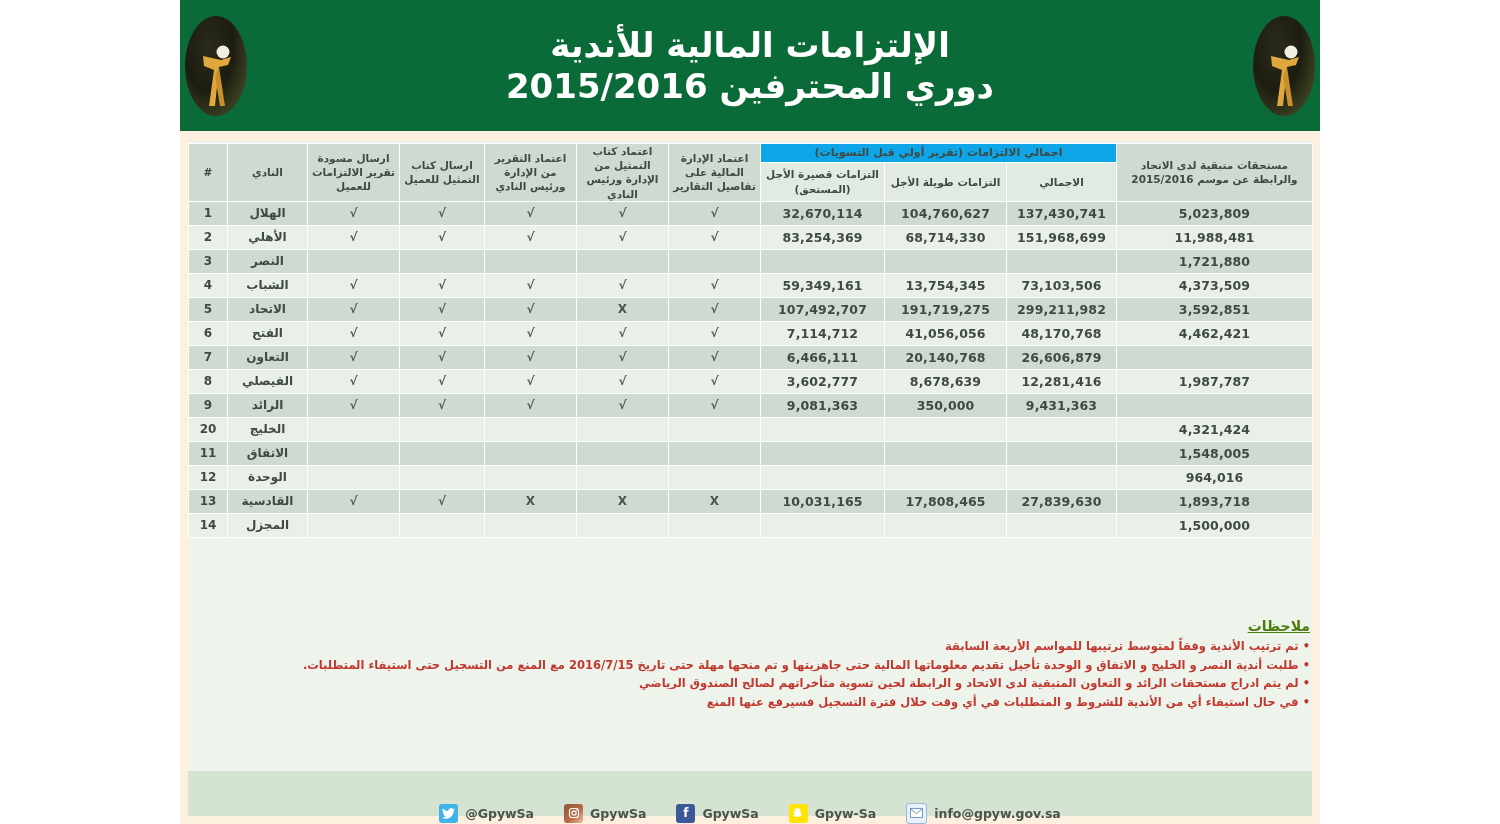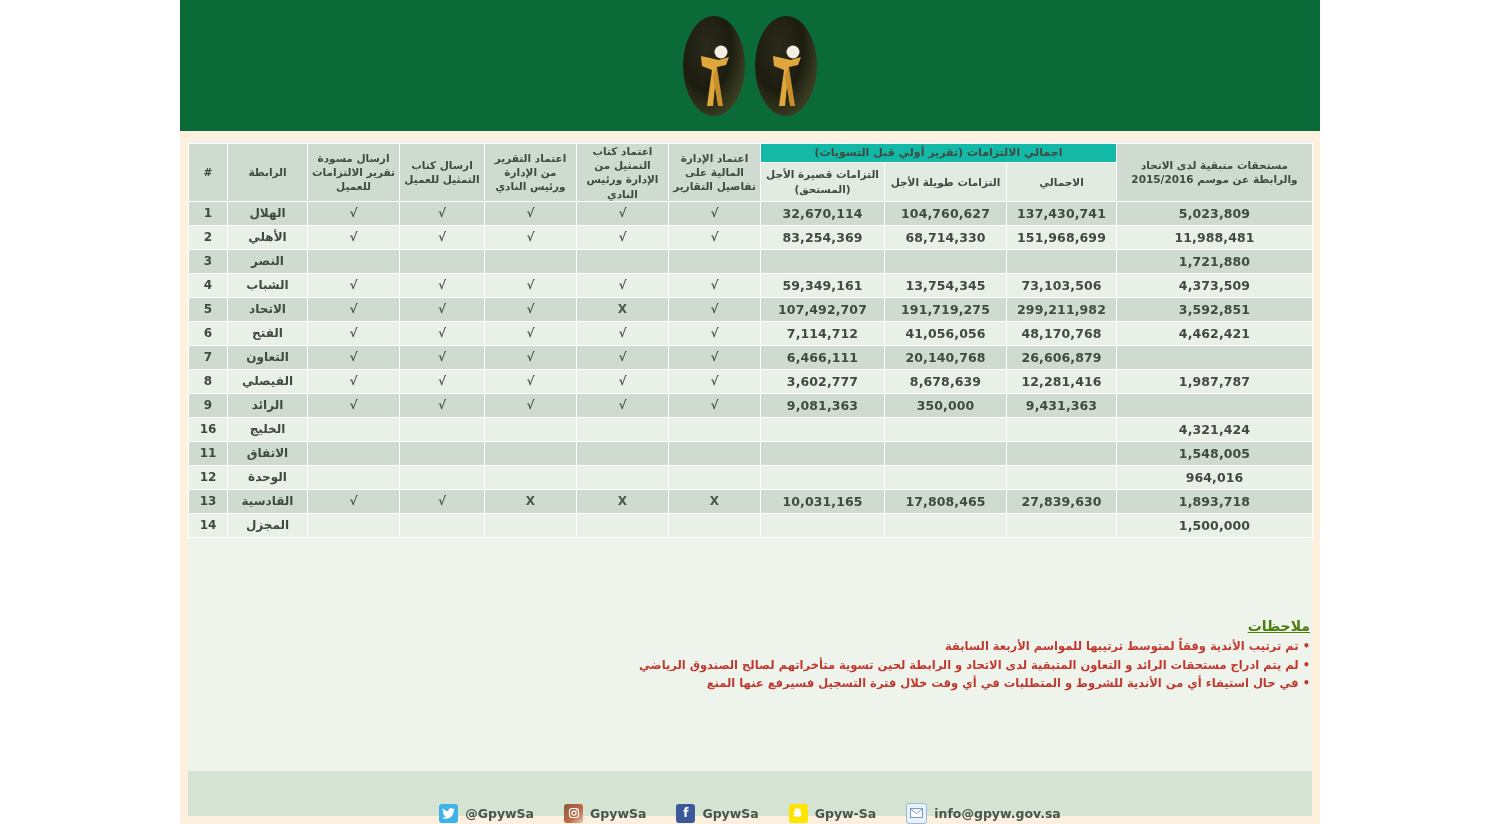--- a/index.html
+++ b/index.html
@@ -62,21 +62,21 @@
   }
   .hdr-cell{
     background:#cfdbd0;
     font-size:10.5px;
     font-weight:bold;
     line-height:1.35;
     padding:4px 3px;
     color:#49544b;
   }
   .hdr-span{
-    background:#14b8a6;
+    background:#0ea5e9;
     font-size:11px;font-weight:bold;
     padding:5px 3px;color:#49544b;
   }
   .hdr-sub{
     background:#e2ebe1;
     font-size:10.5px;font-weight:bold;line-height:1.35;
     padding:5px 3px;color:#49544b;
   }
   .hdr-tall{
     background:#cfdbd0;
@@ -137,20 +137,24 @@
 
   <div class="banner">
     <div class="logo">
       <div class="oval">
         <svg class="fig" viewBox="0 0 34 66">
           <circle cx="22" cy="12" r="6.5" fill="#f2efe2"></circle>
           <path d="M2 16 L20 20 L30 17 L27 25 L18 27 L14 66 L8 66 L13 30 L3 26 Z" fill="#e0a83c"></path>
           <path d="M18 27 L24 66 L19 66 L14 36 Z" fill="#c98f2c"></path>
         </svg>
       </div>
+    </div>
+    <div class="title">
+      <div class="l1">الإلتزامات المالية للأندية</div>
+      <div class="l2">دوري المحترفين 2015/2016</div>
     </div>
     <div class="logo">
       <div class="oval">
         <svg class="fig" viewBox="0 0 34 66">
           <circle cx="22" cy="12" r="6.5" fill="#f2efe2"></circle>
           <path d="M2 16 L20 20 L30 17 L27 25 L18 27 L14 66 L8 66 L13 30 L3 26 Z" fill="#e0a83c"></path>
           <path d="M18 27 L24 66 L19 66 L14 36 Z" fill="#c98f2c"></path>
         </svg>
       </div>
     </div>
@@ -176,21 +180,21 @@
     </colgroup>
     <thead>
       <tr>
         <td class="hdr-tall" rowspan="2">مستحقات متبقية لدى الاتحاد والرابطة عن موسم 2015/2016</td>
         <td class="hdr-span" colspan="3">اجمالي الالتزامات (تقرير أولي قبل التسويات)</td>
         <td class="hdr-cell" rowspan="2">اعتماد الإدارة المالية على تفاصيل التقارير</td>
         <td class="hdr-cell" rowspan="2">اعتماد كتاب التمثيل من الإدارة ورئيس النادي</td>
         <td class="hdr-cell" rowspan="2">اعتماد التقرير من الإدارة ورئيس النادي</td>
         <td class="hdr-cell" rowspan="2">ارسال كتاب التمثيل للعميل</td>
         <td class="hdr-cell" rowspan="2">ارسال مسودة تقرير الالتزامات للعميل</td>
-        <td class="hdr-cell" rowspan="2">الرابطة</td>
+        <td class="hdr-cell" rowspan="2">النادي</td>
         <td class="hdr-cell" rowspan="2">#</td>
       </tr>
       <tr>
         <td class="hdr-sub">الاجمالي</td>
         <td class="hdr-sub">التزامات طويلة الأجل</td>
         <td class="hdr-sub">التزامات قصيرة الأجل (المستحق)</td>
       </tr>
     </thead>
     <tbody id="tbody">
         <tr class="r-odd">
@@ -314,21 +318,21 @@
           <td class="num">4,321,424</td>
           <td class="num"></td>
           <td class="num"></td>
           <td class="num"></td>
           <td class="mark"></td>
           <td class="mark"></td>
           <td class="mark"></td>
           <td class="mark"></td>
           <td class="mark"></td>
           <td class="club">الخليج</td>
-          <td class="idx">16</td>
+          <td class="idx">20</td>
         </tr>
         <tr class="r-odd">
           <td class="num">1,548,005</td>
           <td class="num"></td>
           <td class="num"></td>
           <td class="num"></td>
           <td class="mark"></td>
           <td class="mark"></td>
           <td class="mark"></td>
           <td class="mark"></td>
@@ -374,20 +378,21 @@
           <td class="mark"></td>
           <td class="club">المجزل</td>
           <td class="idx">14</td>
         </tr>
       </tbody>
   </table>
 
   <div class="notes">
     <div class="n-title">ملاحظات</div>
     <div class="n-line">• تم ترتيب الأندية وفقاً لمتوسط ترتيبها للمواسم الأربعة السابقة</div>
+    <div class="n-line">• طلبت أندية النصر و الخليج و الاتفاق و الوحدة تأجيل تقديم معلوماتها المالية حتى جاهزيتها و تم منحها مهلة حتى تاريخ 2016/7/15 مع المنع من التسجيل حتى استيفاء المتطلبات.</div>
     <div class="n-line">• لم يتم ادراج مستحقات الرائد و التعاون المتبقية لدى الاتحاد و الرابطة لحين تسوية متأخراتهم لصالح الصندوق الرياضي</div>
     <div class="n-line">• في حال استيفاء أي من الأندية للشروط و المتطلبات في أي وقت خلال فترة التسجيل فسيرفع عنها المنع</div>
   </div>
 
   <div class="footer" id="footer">
       <div class="soc">
         <span class="ic tw">
           <svg width="13" height="11" viewBox="0 0 24 20">
             <path fill="#fff" d="M24 2.4a9.6 9.6 0 0 1-2.8.8A4.9 4.9 0 0 0 23.3.4a9.7 9.7 0 0 1-3.1 1.2A4.9 4.9 0 0 0 11.8 6 13.9 13.9 0 0 1 1.7.9 4.9 4.9 0 0 0 3.2 7.4 4.8 4.8 0 0 1 1 6.8v.1a4.9 4.9 0 0 0 3.9 4.8 4.9 4.9 0 0 1-2.2.1 4.9 4.9 0 0 0 4.6 3.4A9.9 9.9 0 0 1 0 17.3 13.9 13.9 0 0 0 7.5 19.5c9.1 0 14-7.5 14-14v-.7A10 10 0 0 0 24 2.4z"></path>
           </svg>

